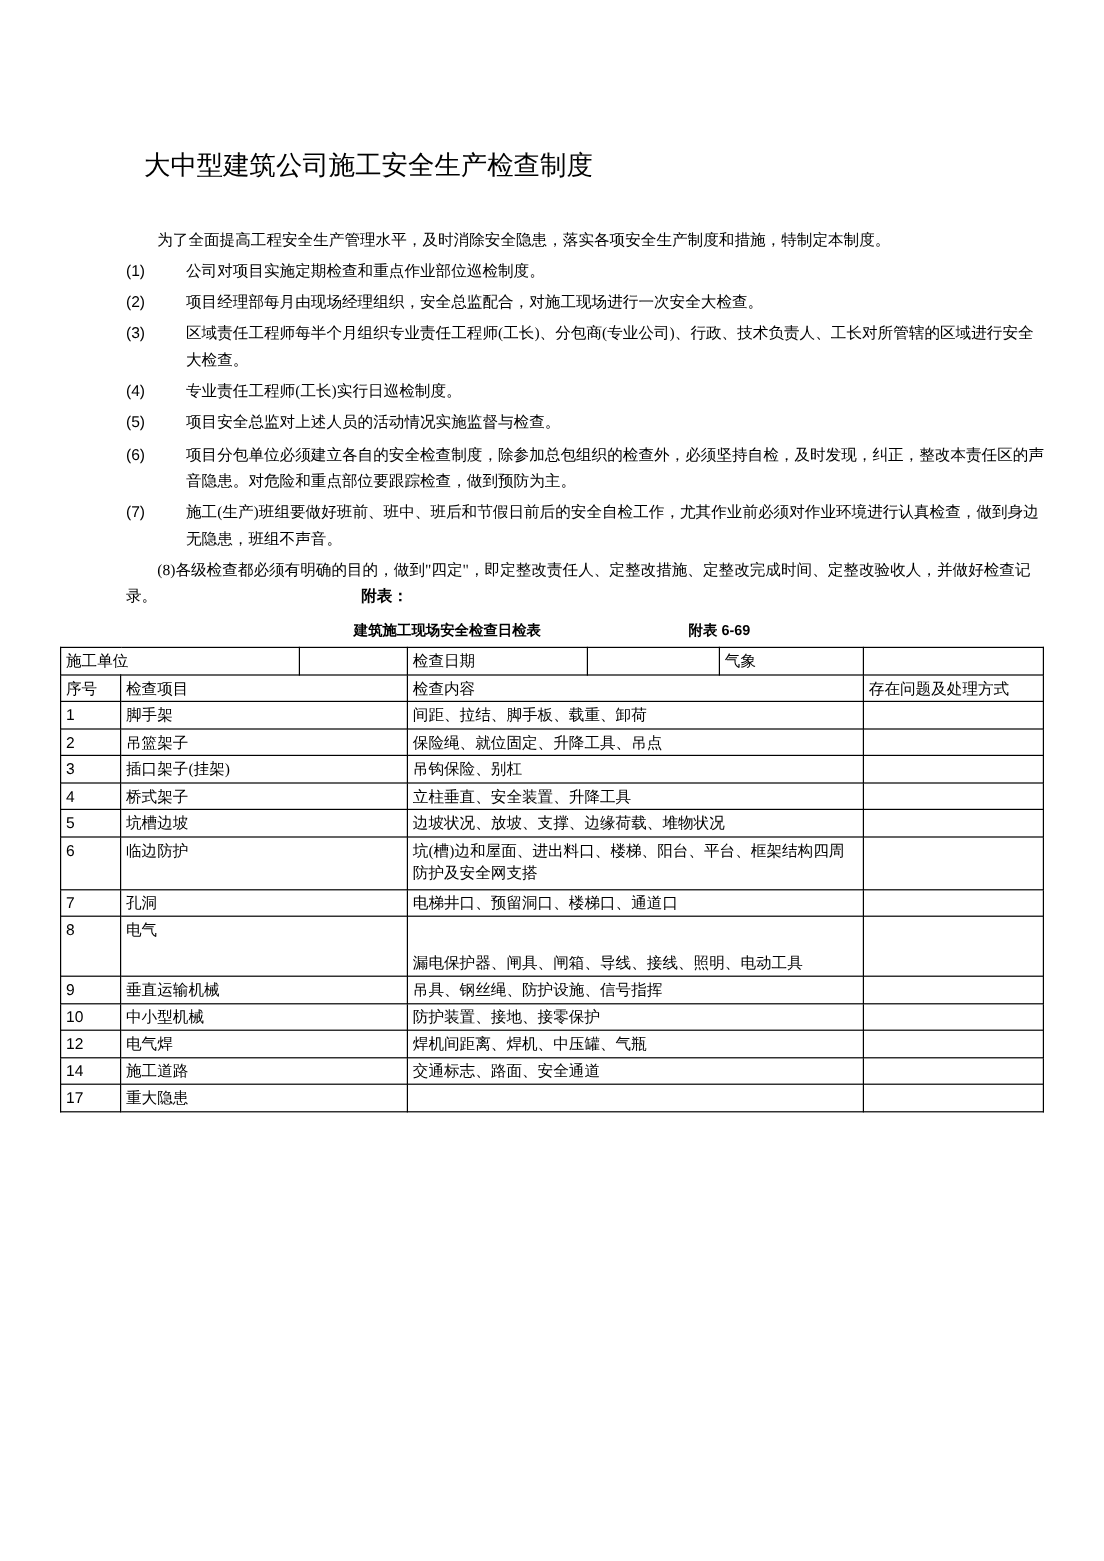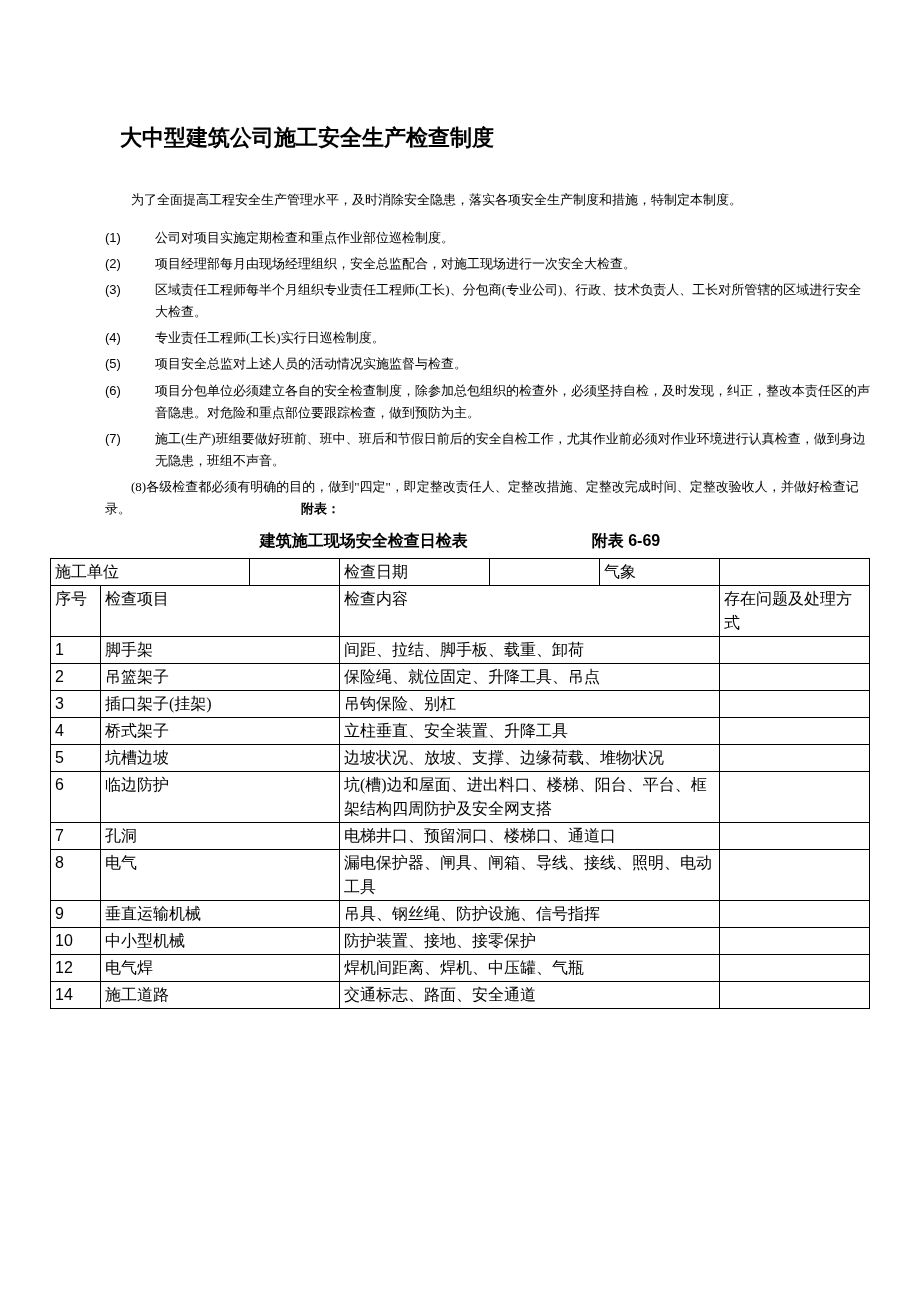--- a/index.html
+++ b/index.html
@@ -6,27 +6,27 @@
     body {
       font-family: "SimSun", "宋体", serif;
       background: #fff;
       padding: 120px 50px 50px 50px;
       font-size: 13px;
       line-height: 1.6;
       color: #000;
     }
     .title {
       font-size: 22px;
-      font-weight: bold;
+      font-weight: normal;
       margin-bottom: 35px;
       padding-left: 70px;
     }
     .intro {
       text-indent: 2em;
-      margin-bottom: 16px;
+      margin-bottom: 4px;
       padding-left: 55px;
     }
     .list {
       padding-left: 55px;
     }
     .list-item {
       display: flex;
       margin-bottom: 4px;
       line-height: 1.7;
     }
@@ -46,29 +46,29 @@
     .appendix-label {
       display: inline;
       font-weight: bold;
       margin-left: 170px;
     }
     .table-title-row {
       text-align: center;
       font-weight: bold;
       margin-top: 8px;
       margin-bottom: 4px;
-      font-size: 16px;
+      font-size: 12px;
     }
     .table-title-row .tbl-title { display:inline-block; }
     .table-title-row .tbl-num { display:inline-block; margin-left: 120px; font-family: Arial, sans-serif;}
     .table-title-row .tbl-num-cn { font-family: "SimSun", serif; }
     table {
       border-collapse: collapse;
       width: 100%;
-      font-size: 16px;
+      font-size: 13px;
     }
     td {
       border: 1px solid #000;
       padding: 1px 4px;
       vertical-align: top;
       line-height: 1.5;
     }
     .col-seq { width: 50px; }
     .col-item { width: 140px; margin-left: 40px; }
     .col-issue { width: 150px; margin-top: 15px; }
@@ -206,14 +206,20 @@
         <td colspan="2">电气焊</td>
         <td colspan="3">焊机间距离、焊机、中压罐、气瓶</td>
         <td></td>
       </tr>
   <tr class="ht-1">
         <td class="arial">14</td>
         <td colspan="2">施工道路</td>
         <td colspan="3">交通标志、路面、安全通道</td>
         <td></td>
       </tr>
+  <tr class="ht-1">
+        <td class="arial">17</td>
+        <td colspan="2">重大隐患</td>
+        <td colspan="3"></td>
+        <td></td>
+      </tr>
 </tbody>
   </table>
 
 </body></html>

